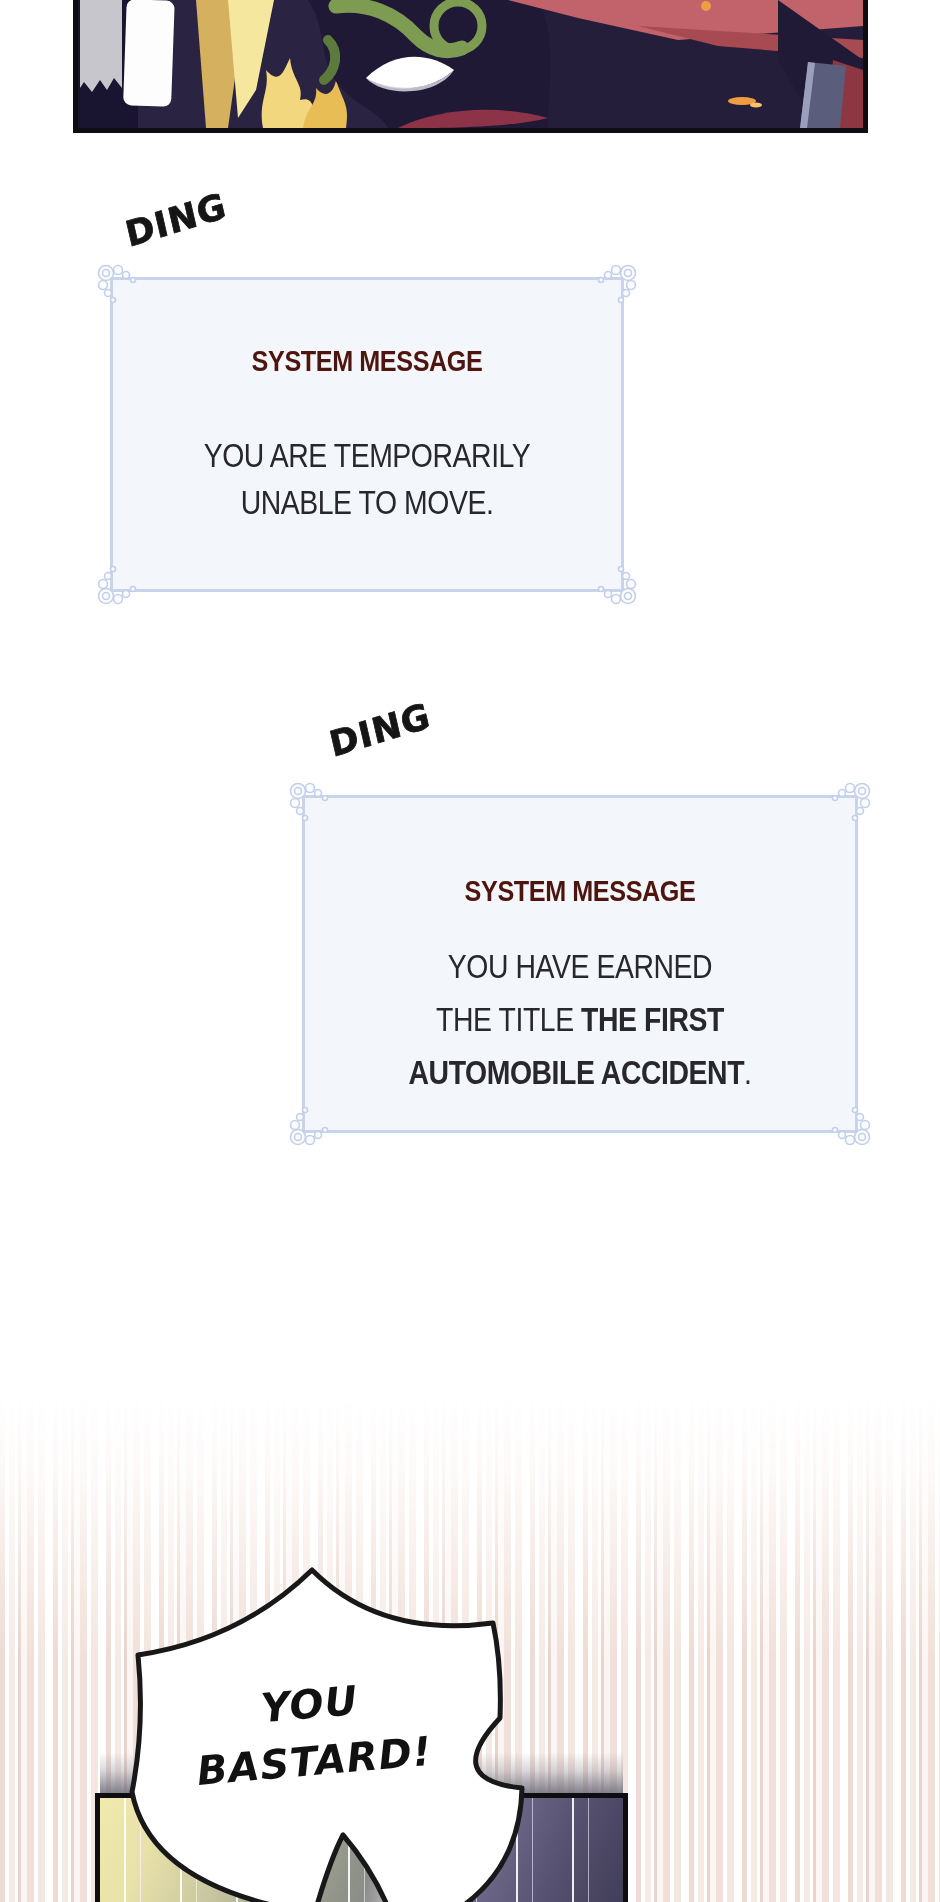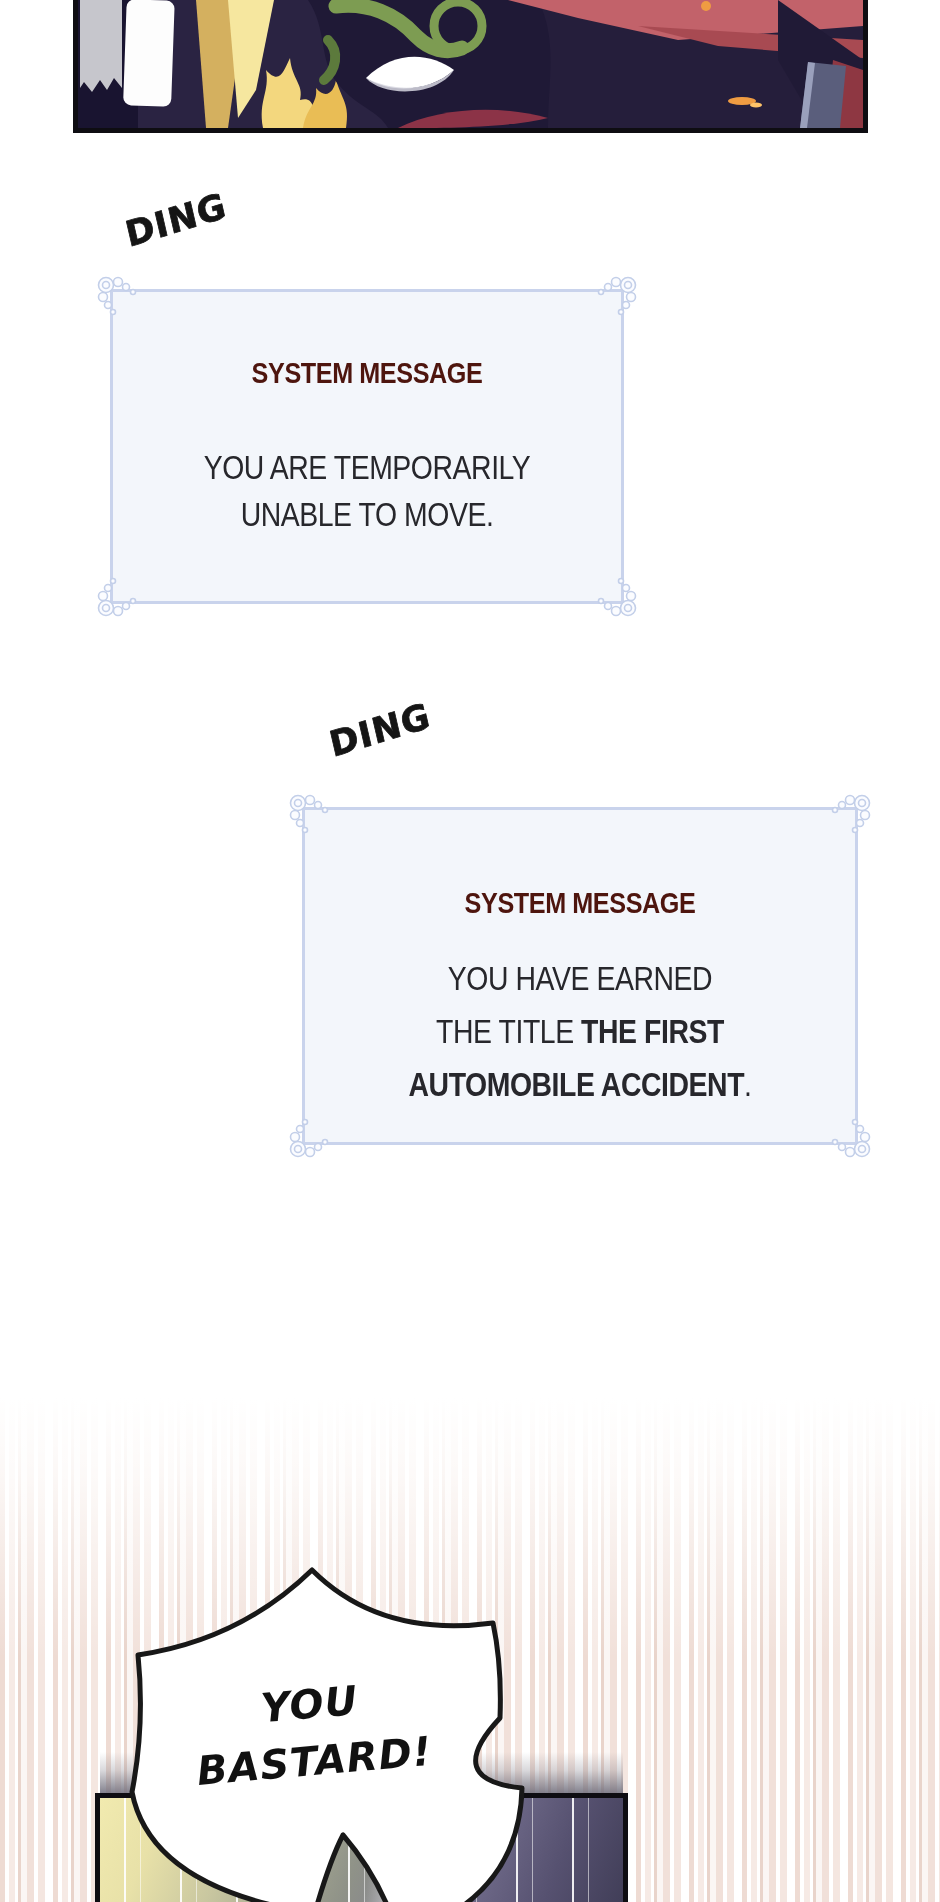--- a/index.html
+++ b/index.html
@@ -12,21 +12,21 @@
   .top-panel svg{display:block;}
 
   
   .sfx{position:absolute;color:#151515;font-family:"DejaVu Sans",sans-serif;
        font-weight:700;font-size:35px;letter-spacing:1px;
        -webkit-text-stroke:0.8px #151515;white-space:nowrap;}
   .ding1{left:124px;top:200px;transform:rotate(-17deg) skewX(-4deg);}
   .ding2{left:328px;top:710px;transform:rotate(-17deg) skewX(-4deg);}
 
   
-  .sysbox{position:absolute;background:#f3f6fb;border:3px solid #c9d3ec;box-sizing:border-box;margin-top:12px;}
+  .sysbox{position:absolute;background:#f3f6fb;border:3px solid #c9d3ec;box-sizing:border-box;}
   .box1{left:110px;top:277px;width:514px;height:315px;}
   .box2{left:302px;top:795px;width:556px;height:338px;}
   .orn{position:absolute;width:42px;height:42px;}
   .orn.tl{left:-16px;top:-16px;}
   .orn.tr{right:-16px;top:-16px;transform:scaleX(-1);}
   .orn.bl{left:-16px;bottom:-16px;transform:scaleY(-1);}
   .orn.br{right:-16px;bottom:-16px;transform:scale(-1,-1);}
   .sys-title{color:#4e150e;font-weight:700;font-size:30px;line-height:38px;text-align:center;
              letter-spacing:-0.5px;transform:scaleX(0.84);}
   .box1 .sys-title{margin-top:62px;}

